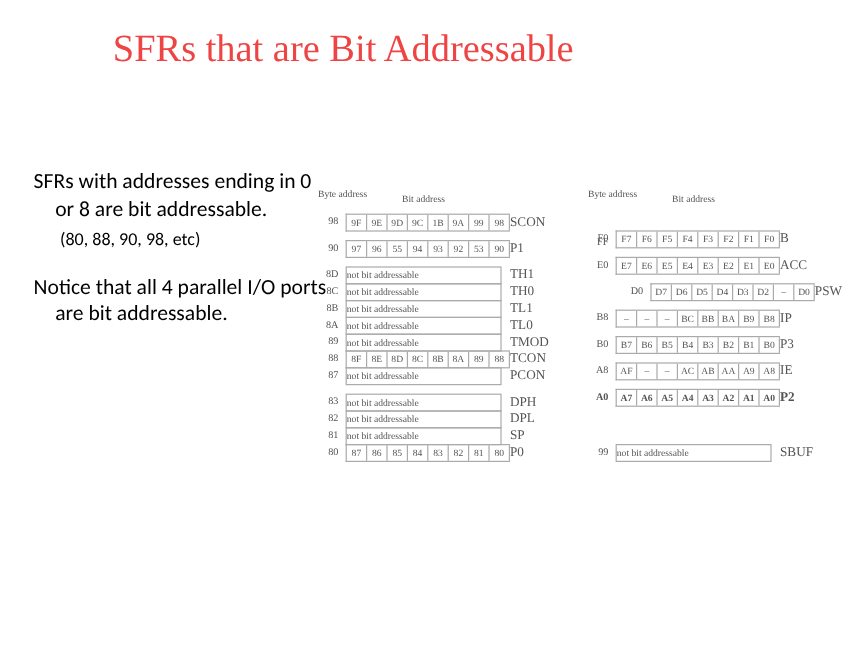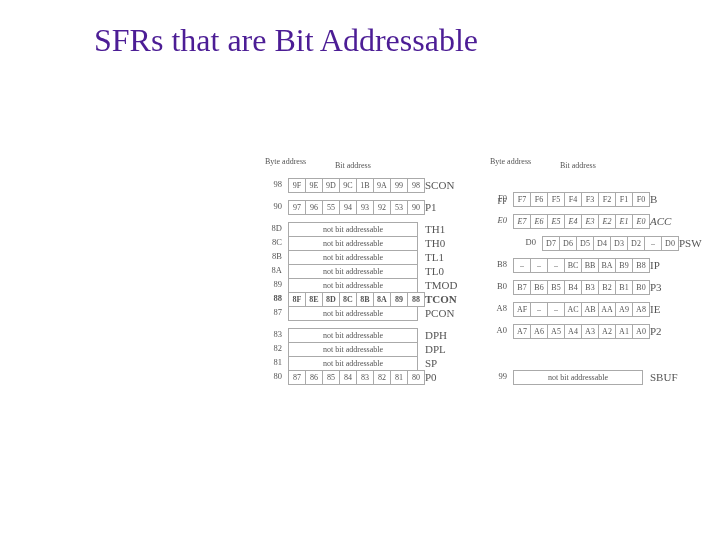--- a/index.html
+++ b/index.html
@@ -1,40 +1,45 @@
 <!DOCTYPE html>
 <html><head>
 <meta charset="utf-8">
 <style>
   html,body{margin:0;padding:0;width:720px;height:540px;background:#fff;font-family:Calibri,Arial,sans-serif;color:#000;overflow:hidden}
   .slide{position:relative;width:720px;height:540px}
-  .title{position:absolute;top:22px;left:0;width:572px;text-align:center;font-family:"Book Antiqua","Palatino Linotype",Georgia,serif;font-size:32px;font-weight:400;color:#4c1d95}
+  .title{position:absolute;top:22px;left:0;width:572px;text-align:center;font-family:"Book Antiqua","Palatino Linotype",Georgia,serif;font-size:32px;font-weight:400;color:#ef4444}
   .body-text{position:absolute;top:140px;left:28px;width:245px;font-size:18px;line-height:1.25}
   .body-text .p1{margin:0 0 6px 0;text-indent:-18px;padding-left:18px}
   .body-text .sub{margin:0 0 18px 0;padding-left:22px;font-size:15px}
   .body-text .p2{margin:0;text-indent:-18px;padding-left:18px}
   .tbl-area{position:absolute;top:158px;left:265px;width:450px;font-family:"Times New Roman",serif;font-size:8.2px;color:#555;line-height:1}
   .col{position:absolute;top:0;width:220px}
   .col-left{left:0}
   .col-right{left:225px}
   .hdr-byte{position:absolute;top:0;font-size:8px;line-height:1.05}
   .hdr-bit{position:absolute;top:4px;font-size:8px}
   .row{position:absolute;left:0;width:220px;height:14px}
   .addr{position:absolute;left:3px;top:2px;font-size:8.5px;width:14px;text-align:right}
   .cells{position:absolute;left:23px;top:0;height:13px;border:1px solid #aaa;border-right:none;display:flex}
   .cells span{display:inline-block;width:16px;height:13px;border-right:1px solid #aaa;text-align:center;font-size:8px;line-height:13px}
-  .notbit{position:absolute;left:23px;top:0;height:13px;width:128px;border:1px solid #aaa;text-align:center;font-size:8px;line-height:13px}
+  .notbit{position:absolute;left:23px;top:0;height:13px;width:128px;border:1px solid #aaa;font-size:8px;line-height:13px}
   .reg{position:absolute;left:160px;top:2px;font-size:11px}
 </style>
 </head>
 <body>
 <div class="slide">
 
 <div class="title">SFRs that are Bit Addressable</div>
 
+<div class="body-text">
+  <p class="p1">SFRs with addresses ending in 0 or 8 are bit addressable.</p>
+  <p class="sub">(80, 88, 90, 98, etc)</p>
+  <p class="p2">Notice that all 4 parallel I/O ports are bit addressable.</p>
+</div>
 
 <div class="tbl-area">
   <div class="col col-left">
     <div class="hdr-byte" style="left:0">Byte
 address</div>
     <div class="hdr-bit" style="left:70px">Bit address</div>
     <div id="left-rows">
           <div class="row" style="top: 20px;">
             <div class="addr">98</div>
             <div class="cells">
@@ -81,21 +86,21 @@
           <div class="row" style="top: 106px;">
             <div class="addr">8A</div>
             <div class="notbit">not bit addressable</div>
             <div class="reg">TL0</div>
           </div>
           <div class="row" style="top: 120px;">
             <div class="addr">89</div>
             <div class="notbit">not bit addressable</div>
             <div class="reg">TMOD</div>
           </div>
-          <div class="row" style="top: 134px; font-weight: bold;">
+          <div class="row" style="top: 134px;">
             <div class="addr">88</div>
             <div class="cells">
               <span>8F</span>
               <span>8E</span>
               <span>8D</span>
               <span>8C</span>
               <span>8B</span>
               <span>8A</span>
               <span>89</span>
               <span>88</span>
@@ -154,21 +159,21 @@
               <span>F6</span>
               <span>F5</span>
               <span>F4</span>
               <span>F3</span>
               <span>F2</span>
               <span>F1</span>
               <span>F0</span>
             </div>
             <div class="reg">B</div>
           </div>
-          <div class="row" style="top: 56px; font-style: italic;">
+          <div class="row" style="top: 56px;">
             <div class="addr">E0</div>
             <div class="cells">
               <span>E7</span>
               <span>E6</span>
               <span>E5</span>
               <span>E4</span>
               <span>E3</span>
               <span>E2</span>
               <span>E1</span>
               <span>E0</span>
@@ -224,21 +229,21 @@
               <span>–</span>
               <span>–</span>
               <span>AC</span>
               <span>AB</span>
               <span>AA</span>
               <span>A9</span>
               <span>A8</span>
             </div>
             <div class="reg">IE</div>
           </div>
-          <div class="row" style="top: 166px;">
+          <div class="row" style="top: 166px; font-weight: bold;">
             <div class="addr">A0</div>
             <div class="cells">
               <span>A7</span>
               <span>A6</span>
               <span>A5</span>
               <span>A4</span>
               <span>A3</span>
               <span>A2</span>
               <span>A1</span>
               <span>A0</span>

